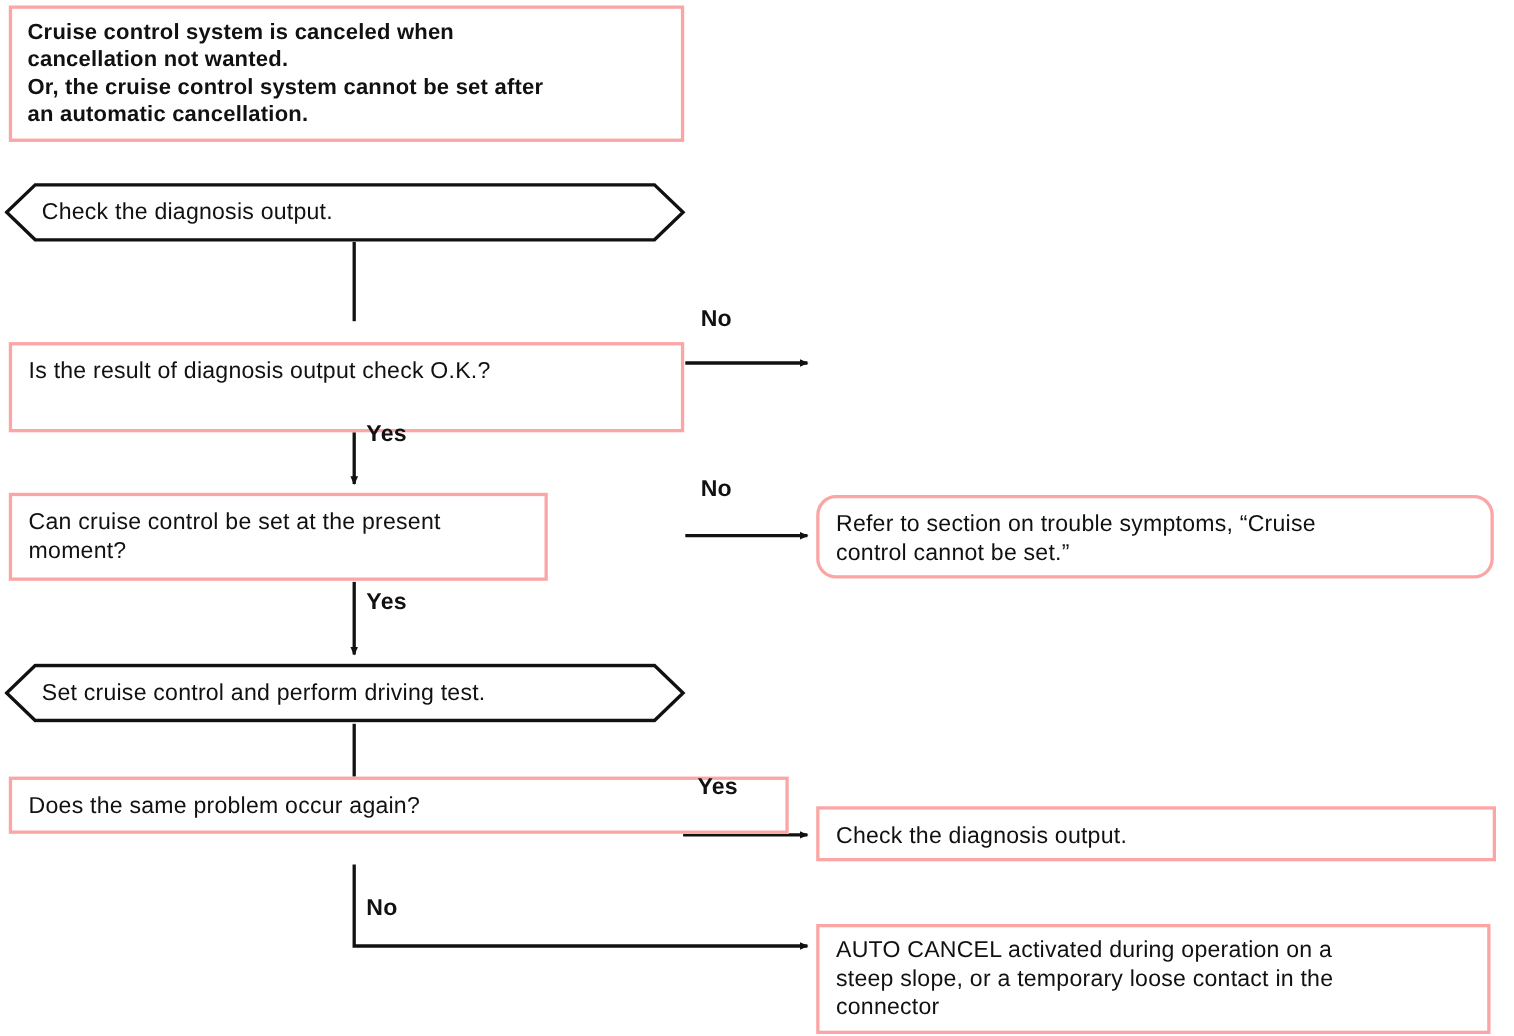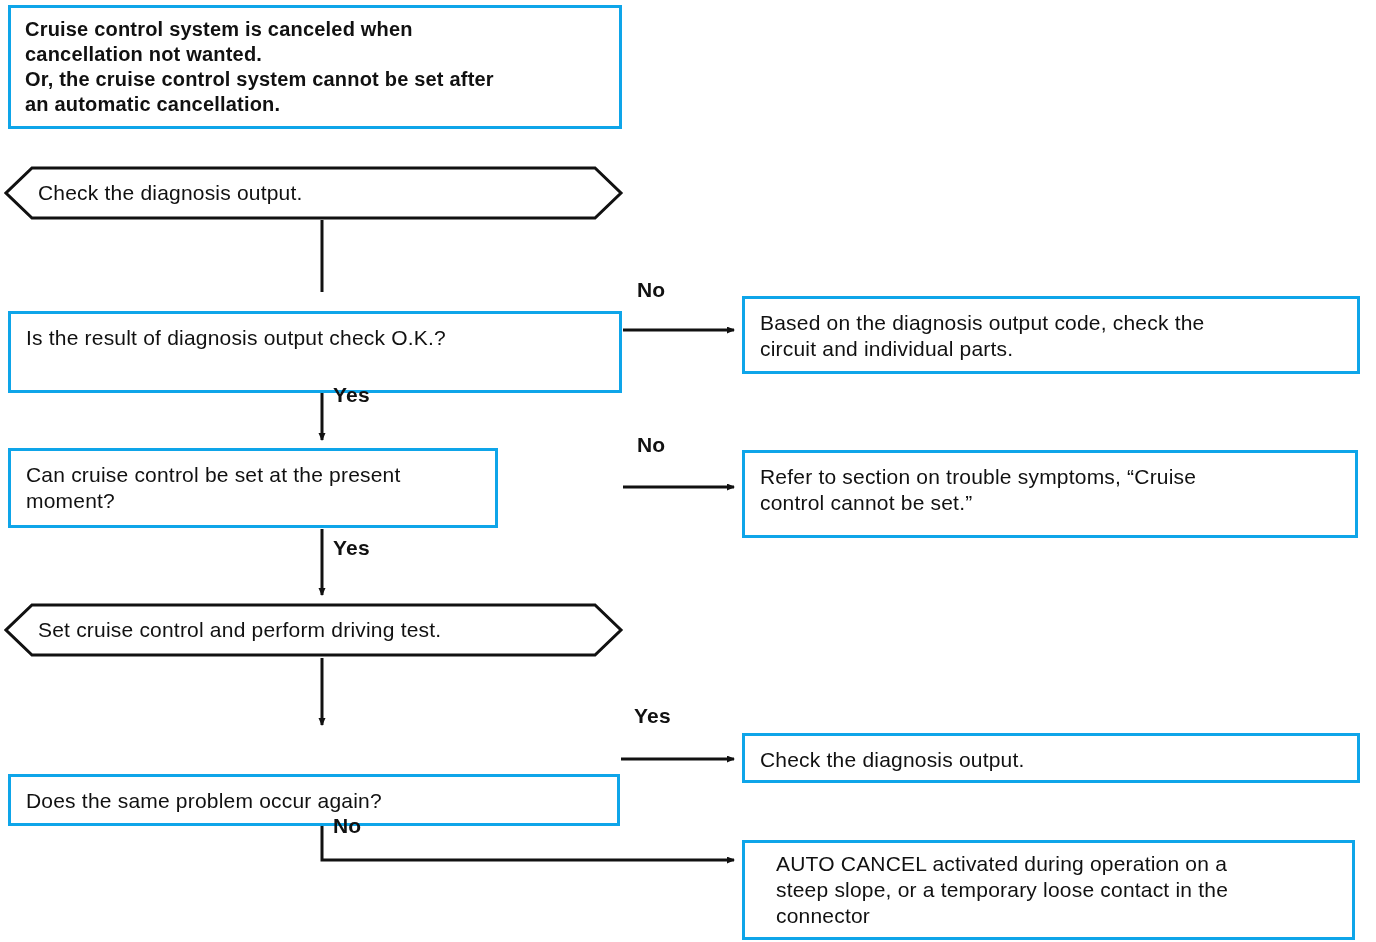--- a/index.html
+++ b/index.html
@@ -20,21 +20,21 @@
     position: absolute;
     left: 0;
     top: 0;
     width: 1376px;
     height: 942px;
     pointer-events: none;
   }
   .rect {
     position: absolute;
     box-sizing: border-box;
-    border: 3px solid #0ea5e9;
+    border: 3px solid #fca5a5;
     background: #ffffff;
     font-size: 21px;
     line-height: 26px;
     padding: 11px 15px;
     white-space: pre-line;
     letter-spacing: 0.2px;
   }
   .rect.bold {
     font-weight: 700;
     line-height: 25px;
@@ -62,25 +62,25 @@
     font-size: 21px;
     font-weight: 700;
     letter-spacing: 0.2px;
   }
   
   #problem        { left: 8px;   top: 5px;   width: 614px; height: 124px; }
   #hex1           { left: 4px;   top: 166px; width: 620px; height: 54px; }
   #q1             { left: 8px;   top: 293px; width: 614px; height: 82px; margin-top: 18px; }
   #action1        { left: 742px; top: 296px; width: 618px; height: 78px; }
   #q2             { left: 8px;   top: 448px; width: 490px; height: 80px; }
-  #action2        { left: 742px; top: 450px; width: 616px; height: 88px; }
+  #action2        { left: 742px; top: 450px; width: 616px; height: 76px; border-radius: 18px; }
   #hex2           { left: 4px;   top: 603px; width: 620px; height: 54px; text-align: right; }
-  #q3             { left: 8px;   top: 774px; width: 612px; height: 52px; }
+  #q3             { left: 8px;   top: 706px; width: 709px; height: 52px; }
   #action3        { left: 742px; top: 733px; width: 618px; height: 50px; }
-  #action4        { left: 742px; top: 840px; width: 613px; height: 100px; padding: 8px 31px; }
+  #action4        { left: 742px; top: 840px; width: 613px; height: 100px; padding: 8px 15px; }
   #no1  { left: 637px; top: 278px; }
   #yes1 { left: 333px; top: 383px; }
   #no2  { left: 637px; top: 433px; }
   #yes2 { left: 333px; top: 536px; }
   #yes3 { left: 634px; top: 704px; }
   #no3  { left: 333px; top: 814px; }
 </style>
 </head>
 <body>
 
@@ -119,22 +119,20 @@
     <svg width="620" height="54" viewBox="0 0 620 54">
       <polygon points="28,2 591,2 617,27 591,52 28,52 2,27" fill="#ffffff" stroke="#111111" stroke-width="3"></polygon>
     </svg>
     <span class="hex-label">Check the diagnosis output.</span>
   </div>
 
   <div id="q1" class="rect">Is the result of diagnosis output check O.K.?</div>
 
   <span id="no1" class="edge-label">No</span>
 
-  <div id="action1" class="rect">Based on the diagnosis output code, check the
-circuit and individual parts.</div>
 
   <span id="yes1" class="edge-label">Yes</span>
 
   <div id="q2" class="rect">Can cruise control be set at the present moment?</div>
 
   <span id="no2" class="edge-label">No</span>
 
   <div id="action2" class="rect">Refer to section on trouble symptoms, “Cruise
 control cannot be set.”</div>
 

